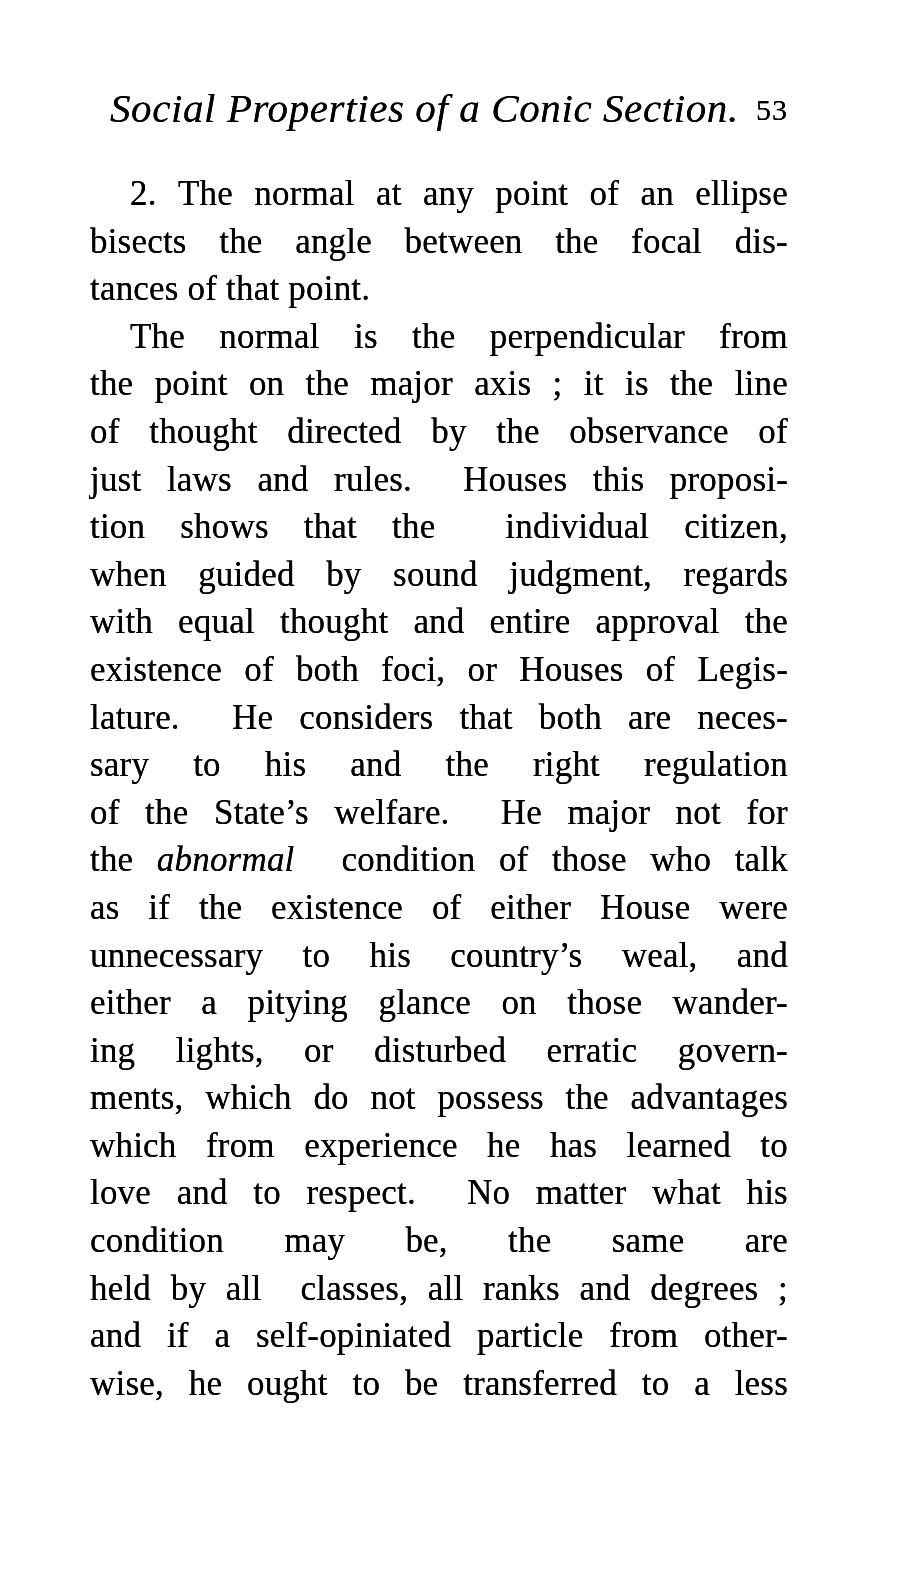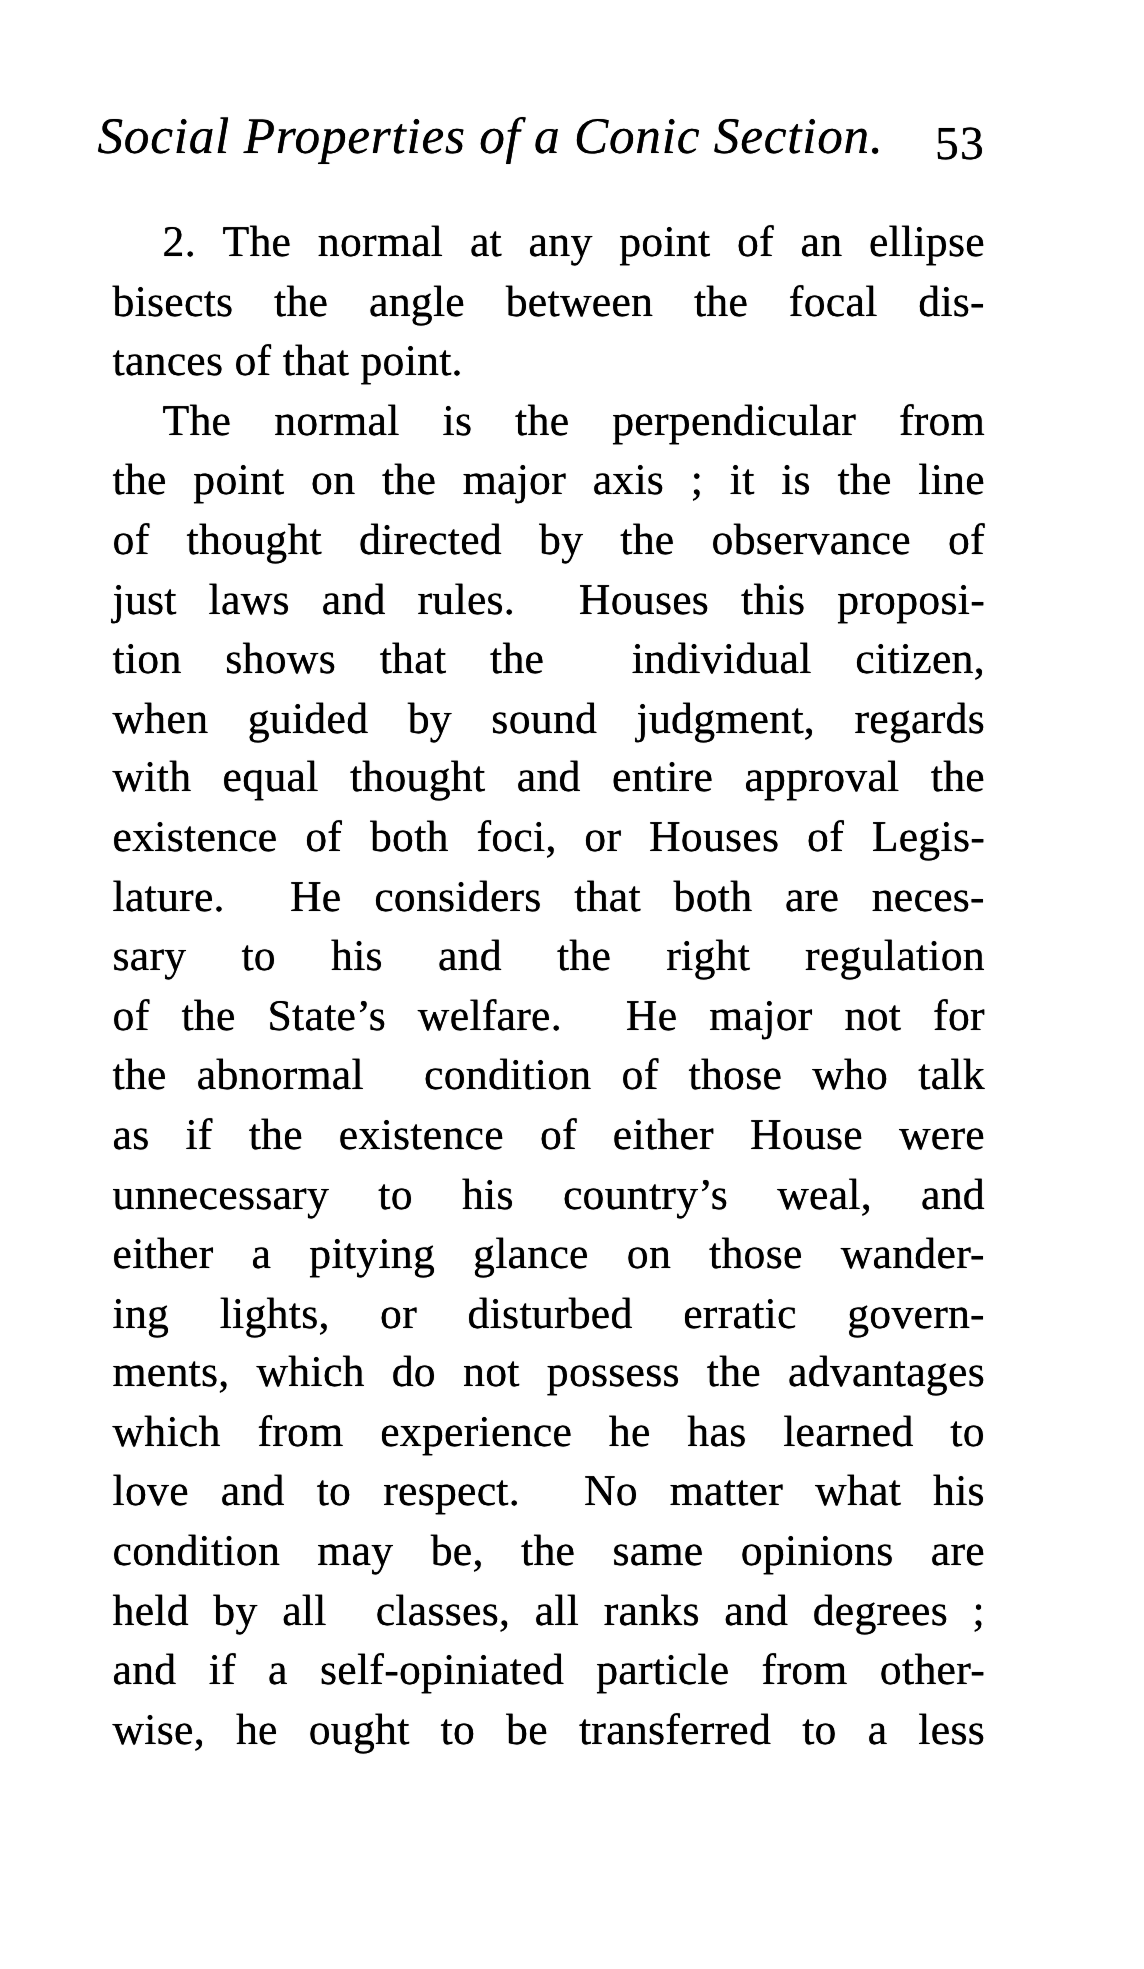--- a/index.html
+++ b/index.html
@@ -24,23 +24,24 @@
     display: flex;
     justify-content: space-between;
     align-items: flex-start;
   }
   .running-title {
     font-style: italic;
     font-size: 41px;
     letter-spacing: 0.6px;
     white-space: nowrap;
     text-shadow: 0 0 0.6px #000;
+    margin-left: 32px;
   }
   .running-pagenum {
-    font-size: 38px;
+    font-size: 30px;
     margin-top: 9px;
     letter-spacing: 1px;
     text-shadow: 0 0 0.6px #000;
   }
   .page-body {
     position: absolute;
     left: 90px;
     top: 170px;
     width: 698px;
   }
@@ -54,21 +55,21 @@
   }
   .line.j {
     display: flex;
     justify-content: space-between;
     align-items: baseline;
   }
   .line.ind {
     padding-left: 40px;
   }
   .w { display: inline-block; }
-  .it { }
+  .it { font-style: italic; }
 </style>
 </head>
 <body>
 
 <div class="page">
   <div class="running-header">
     <span class="running-title">Social Properties of a Conic Section.</span>
     <span class="running-pagenum">53</span>
   </div>
   <div class="page-body">
@@ -272,21 +273,20 @@
         <span class="w">matter</span>
         <span class="w">what</span>
         <span class="w">his</span>
       </div>
       <div class="line j">
         <span class="w">condition</span>
         <span class="w">may</span>
         <span class="w">be,</span>
         <span class="w">the</span>
         <span class="w">same</span>
-        <span class="w">opinions</span>
         <span class="w">are</span>
       </div>
       <div class="line j">
         <span class="w">held</span>
         <span class="w">by</span>
         <span class="w">all</span>
         <span class="w"></span>
         <span class="w">classes,</span>
         <span class="w">all</span>
         <span class="w">ranks</span>

